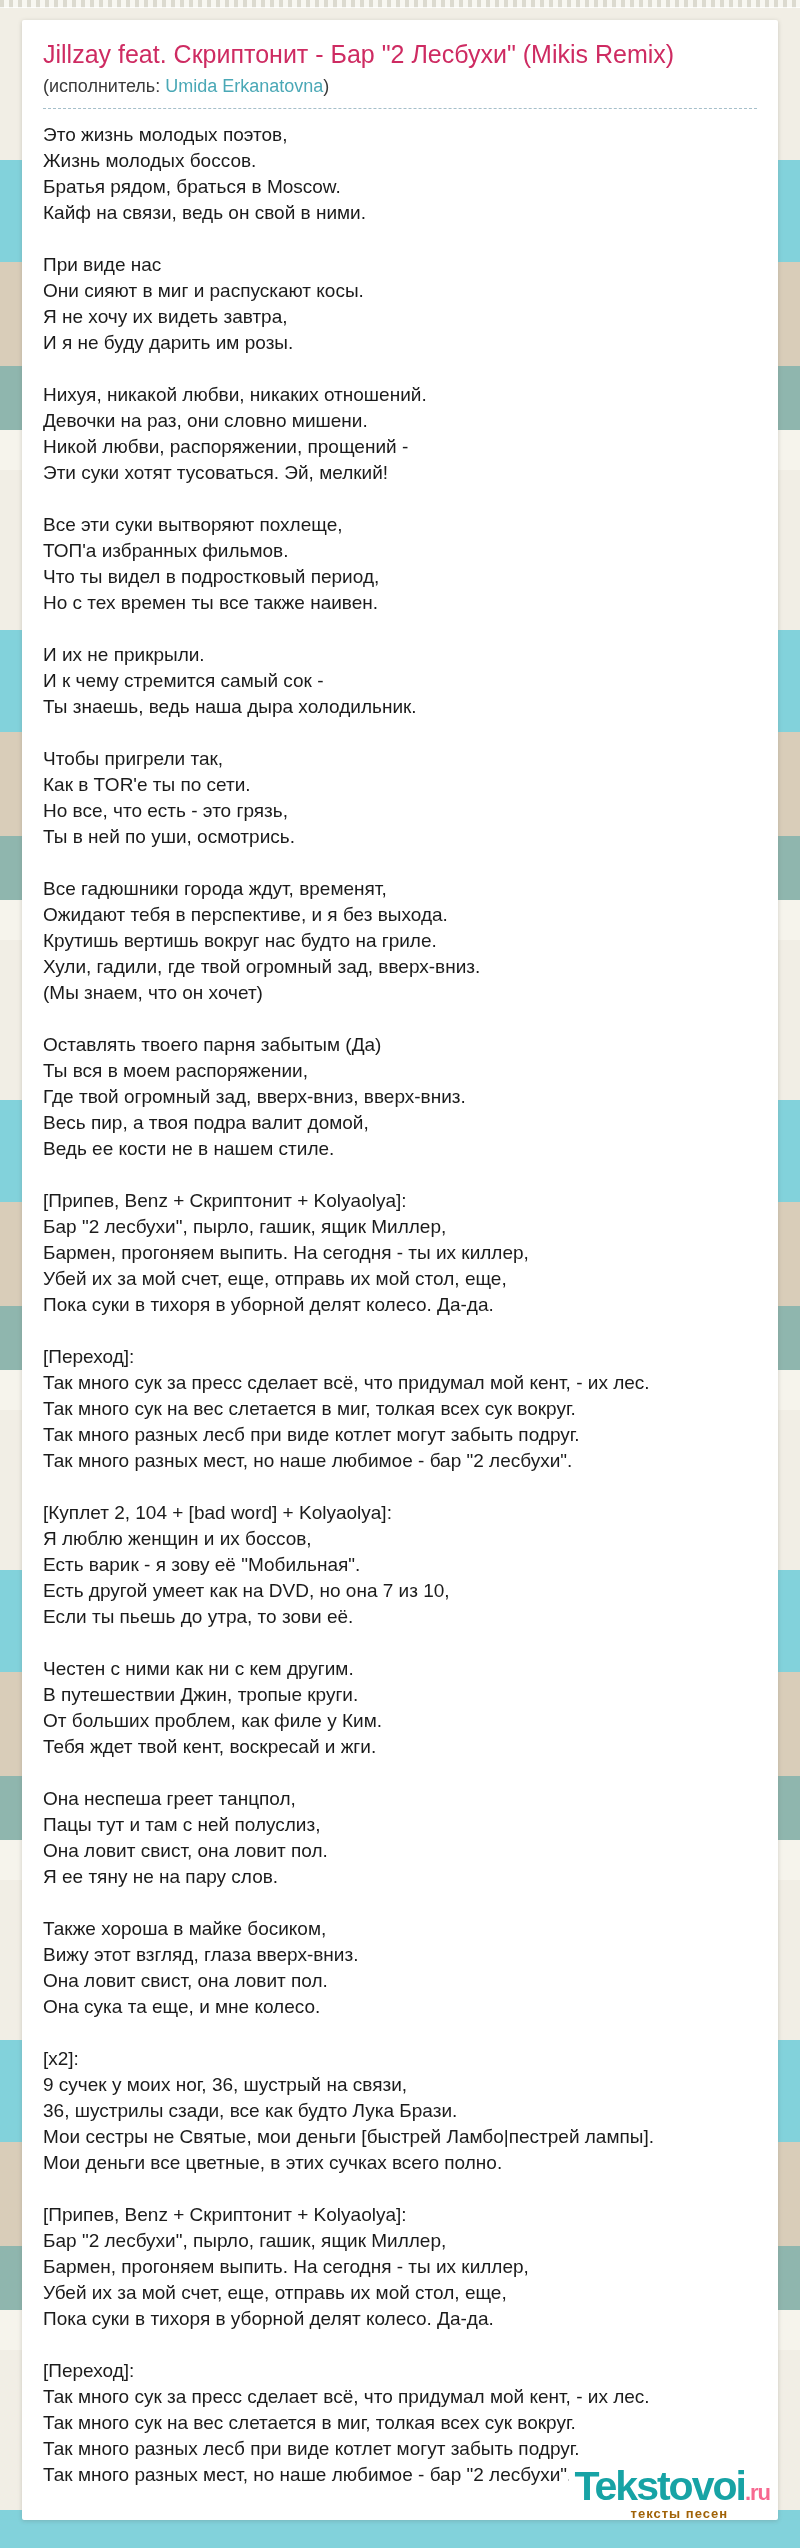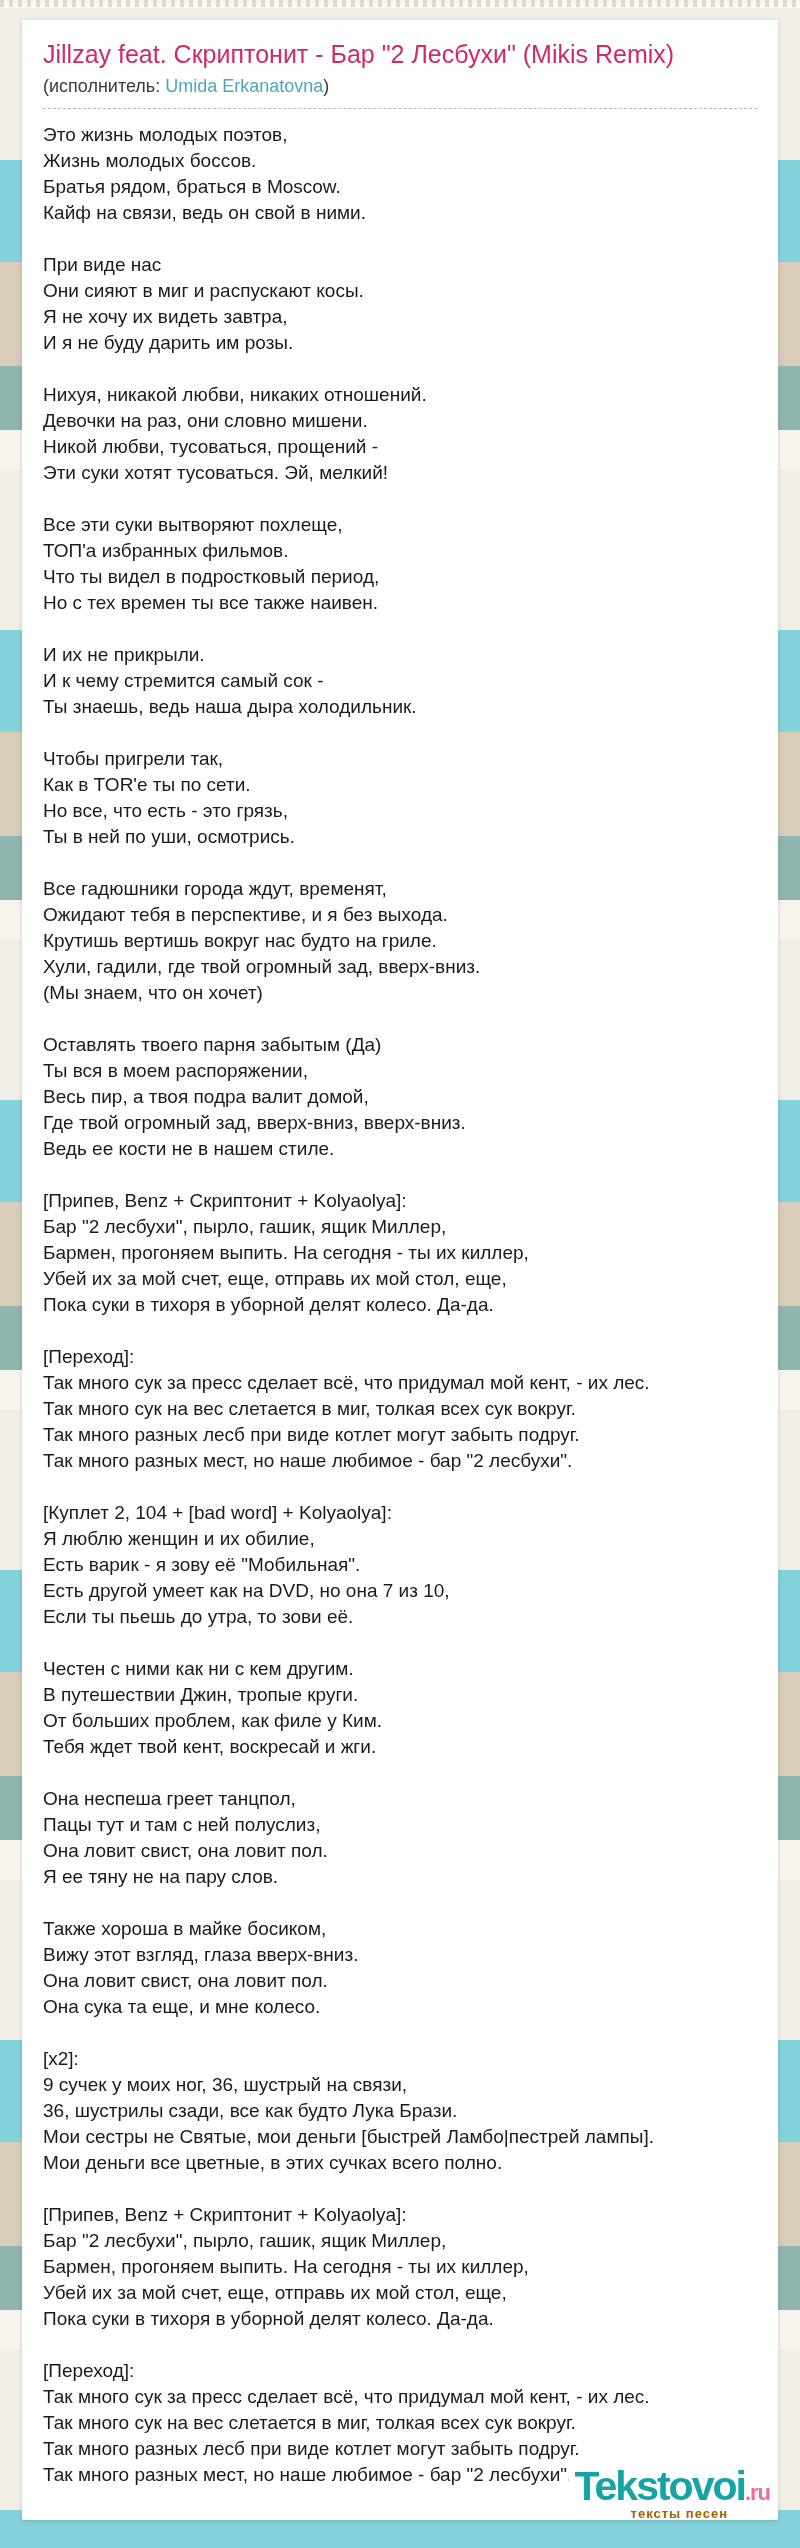--- a/index.html
+++ b/index.html
@@ -71,21 +71,21 @@
       </div>
       <div class="stanza">
         <div class="line">При виде нас</div>
         <div class="line">Они сияют в миг и распускают косы.</div>
         <div class="line">Я не хочу их видеть завтра,</div>
         <div class="line">И я не буду дарить им розы.</div>
       </div>
       <div class="stanza">
         <div class="line">Нихуя, никакой любви, никаких отношений.</div>
         <div class="line">Девочки на раз, они словно мишени.</div>
-        <div class="line">Никой любви, тусоваться, прощений -</div>
+        <div class="line">Никой любви, распоряжении, прощений -</div>
         <div class="line">Эти суки хотят тусоваться. Эй, мелкий!</div>
       </div>
       <div class="stanza">
         <div class="line">Все эти суки вытворяют похлеще,</div>
         <div class="line">ТОП'а избранных фильмов.</div>
         <div class="line">Что ты видел в подростковый период,</div>
         <div class="line">Но с тех времен ты все также наивен.</div>
       </div>
       <div class="stanza">
         <div class="line">И их не прикрыли.</div>
@@ -101,41 +101,41 @@
       <div class="stanza">
         <div class="line">Все гадюшники города ждут, временят,</div>
         <div class="line">Ожидают тебя в перспективе, и я без выхода.</div>
         <div class="line">Крутишь вертишь вокруг нас будто на гриле.</div>
         <div class="line">Хули, гадили, где твой огромный зад, вверх-вниз.</div>
         <div class="line">(Мы знаем, что он хочет)</div>
       </div>
       <div class="stanza">
         <div class="line">Оставлять твоего парня забытым (Да)</div>
         <div class="line">Ты вся в моем распоряжении,</div>
+        <div class="line">Где твой огромный зад, вверх-вниз, вверх-вниз.</div>
         <div class="line">Весь пир, а твоя подра валит домой,</div>
-        <div class="line">Где твой огромный зад, вверх-вниз, вверх-вниз.</div>
         <div class="line">Ведь ее кости не в нашем стиле.</div>
       </div>
       <div class="stanza">
         <div class="line">[Припев, Benz + Скриптонит + Kolyaolya]:</div>
         <div class="line">Бар "2 лесбухи", пырло, гашик, ящик Миллер,</div>
         <div class="line">Бармен, прогоняем выпить. На сегодня - ты их киллер,</div>
         <div class="line">Убей их за мой счет, еще, отправь их мой стол, еще,</div>
         <div class="line">Пока суки в тихоря в уборной делят колесо. Да-да.</div>
       </div>
       <div class="stanza">
         <div class="line">[Переход]:</div>
         <div class="line">Так много сук за пресс сделает всё, что придумал мой кент, - их лес.</div>
         <div class="line">Так много сук на вес слетается в миг, толкая всех сук вокруг.</div>
         <div class="line">Так много разных лесб при виде котлет могут забыть подруг.</div>
         <div class="line">Так много разных мест, но наше любимое - бар "2 лесбухи".</div>
       </div>
       <div class="stanza">
         <div class="line">[Куплет 2, 104 + [bad word] + Kolyaolya]:</div>
-        <div class="line">Я люблю женщин и их обилие,</div>
+        <div class="line">Я люблю женщин и их боссов,</div>
         <div class="line">Есть варик - я зову её "Мобильная".</div>
         <div class="line">Есть другой умеет как на DVD, но она 7 из 10,</div>
         <div class="line">Если ты пьешь до утра, то зови её.</div>
       </div>
       <div class="stanza">
         <div class="line">Честен с ними как ни с кем другим.</div>
         <div class="line">В путешествии Джин, тропые круги.</div>
         <div class="line">От больших проблем, как филе у Ким.</div>
         <div class="line">Тебя ждет твой кент, воскресай и жги.</div>
       </div>

